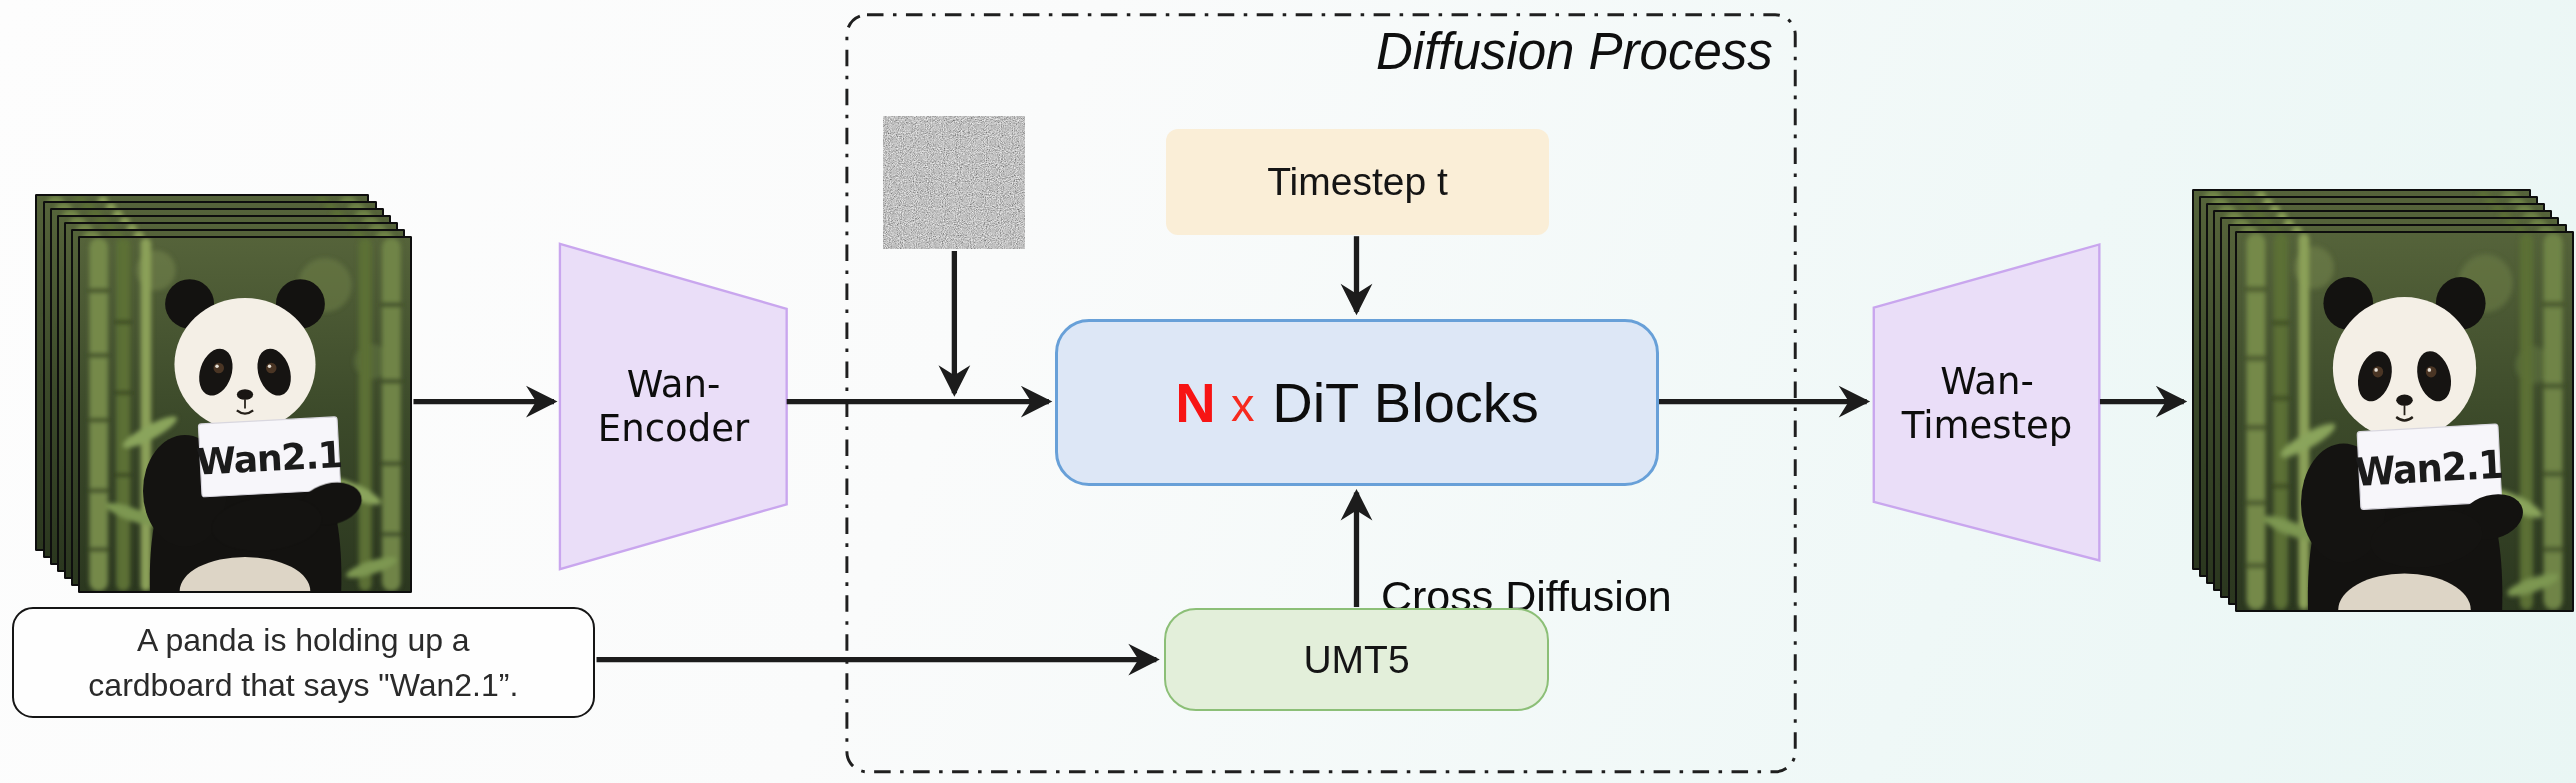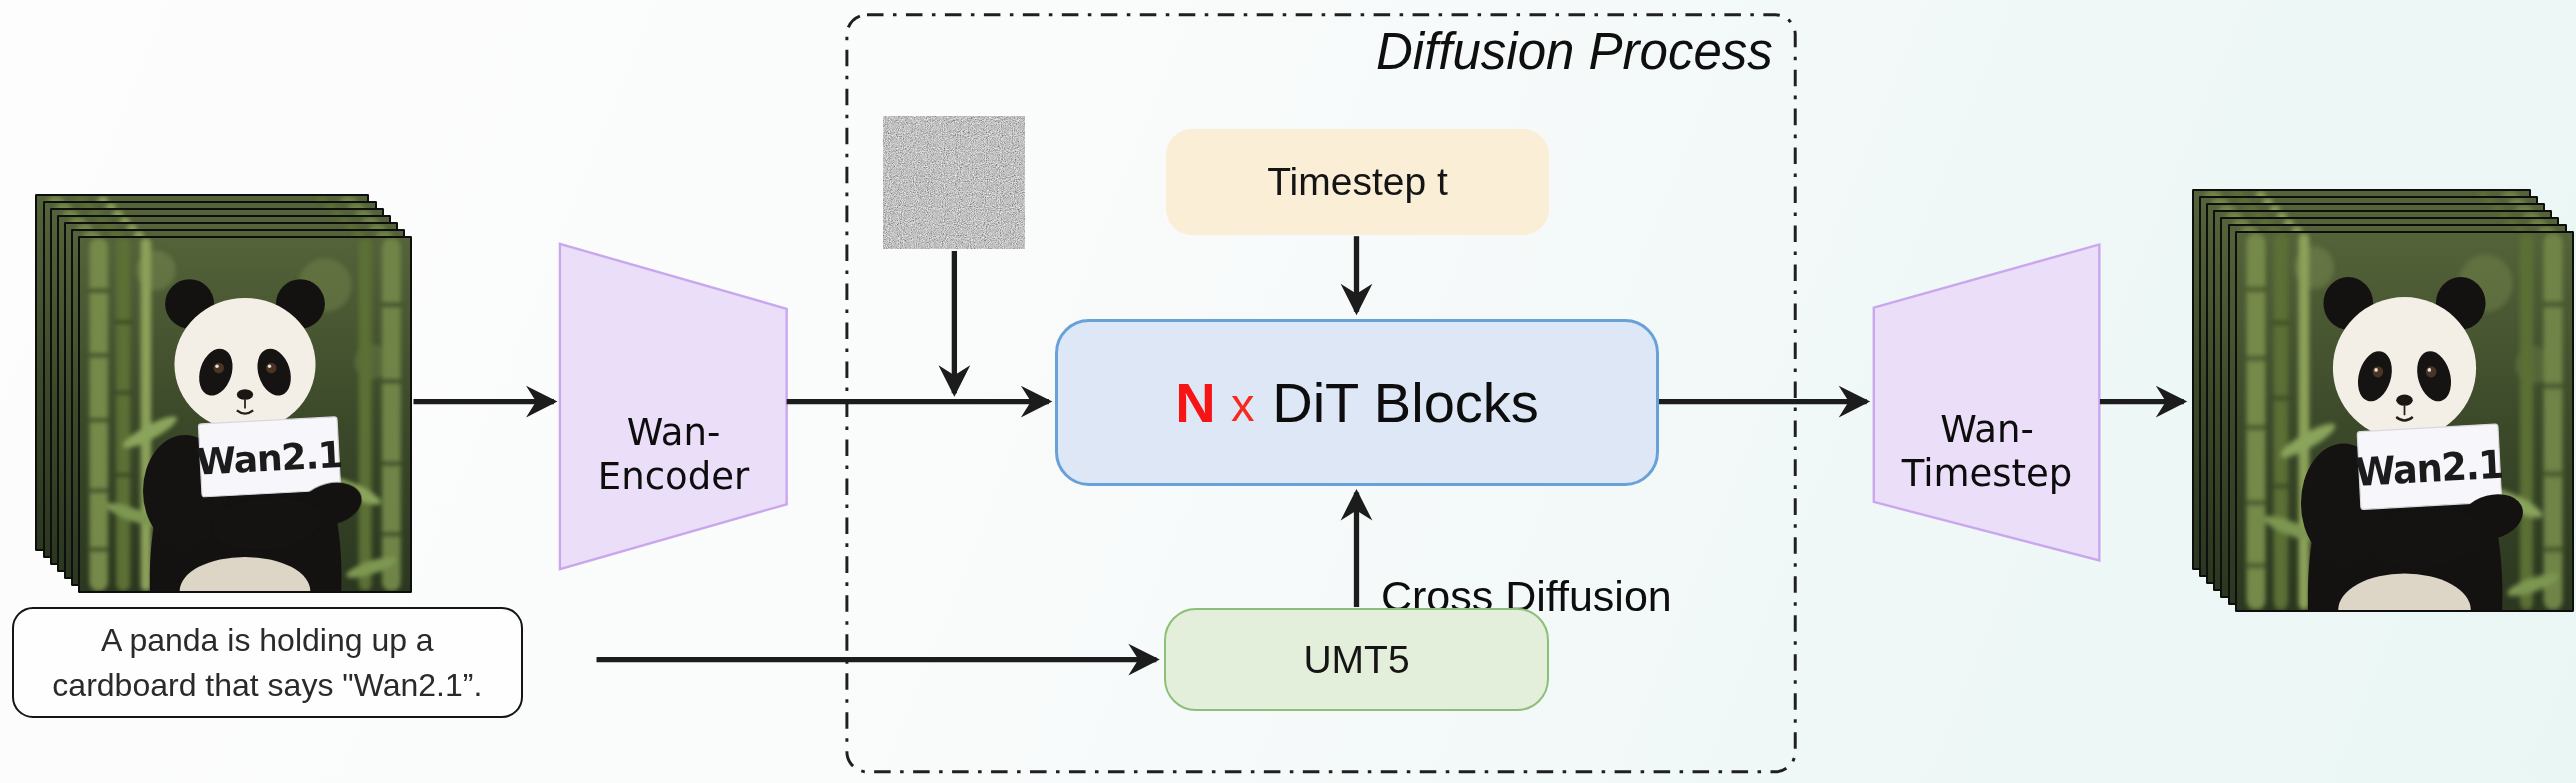--- a/index.html
+++ b/index.html
@@ -16,43 +16,43 @@
   .frame svg{display:block;width:100%;height:100%;}
   .overlay{position:absolute;left:0;top:0;z-index:5;pointer-events:none;}
   .noise-box{position:absolute;left:883px;top:116px;width:142px;height:133px;z-index:6;}
   .noise-box svg{display:block;width:100%;height:100%;}
   .node{
     position:absolute;z-index:6;box-sizing:border-box;
     display:flex;align-items:center;justify-content:center;text-align:center;
   }
   .timestep{
     left:1166px;top:129px;width:383px;height:106px;
-    background:#faeed7;border-radius:26px;font-size:39px;color:#151515;
+    background:#faeed7;border-radius:12px;font-size:39px;color:#151515;
   }
   .dit{
     left:1055px;top:319px;width:604px;height:167px;
     background:#dde7f6;border:3px solid #68a0d8;border-radius:34px;
     font-size:56px;color:#0d0d0d;
   }
   .dit .n{color:#f71414;font-weight:700;margin-right:15.4px;}
   .dit .times{color:#f72a1e;font-size:47px;margin-right:17.7px;position:relative;top:2.4px;}
   .umt5{
     left:1164px;top:608px;width:385px;height:103px;
     background:#e3efda;border:2.4px solid #8cbf77;border-radius:32px;
     font-size:39px;color:#151515;
   }
   .prompt{
-    left:11.8px;top:607px;width:511px;height:111px;
+    left:11.8px;top:607px;width:583px;height:111px;
     background:#fefefe;border:2.4px solid #151515;border-radius:21px;
     flex-direction:column;font-size:32px;line-height:1.38;color:#2a2a2a;
   }
   .enc-label,.dec-label{
     position:absolute;z-index:6;text-align:center;
     font-family:"DejaVu Sans","Liberation Sans",sans-serif;
-    font-size:37px;line-height:1.18;color:#0d0d0d;margin-top:48px;
+    font-size:37px;line-height:1.18;color:#0d0d0d;
   }
   .enc-label{left:560px;width:227px;top:363px;}
   .dec-label{left:1874px;width:226px;top:360px;}
   .cross-attn{
     position:absolute;left:1381px;top:572px;z-index:6;
     font-size:43px;color:#0d0d0d;white-space:nowrap;
   }
   .diffusion-title{
     position:absolute;left:1376px;top:22.4px;width:390px;z-index:6;
     font-size:51px;font-style:italic;text-align:right;color:#0f0f0f;white-space:nowrap;

